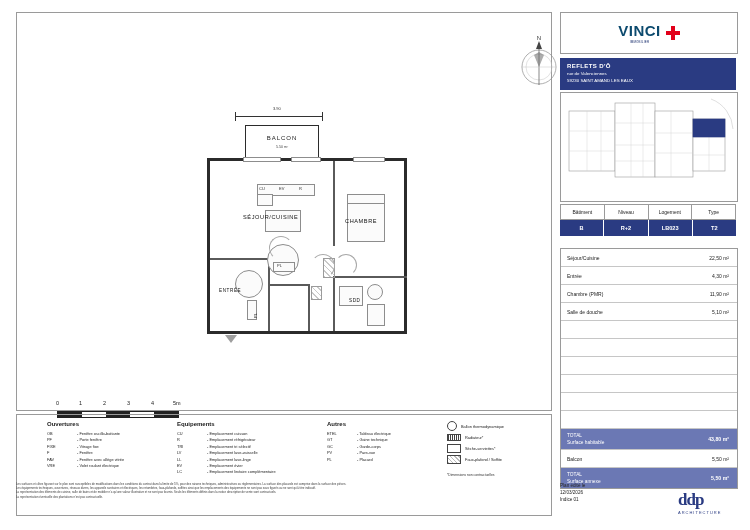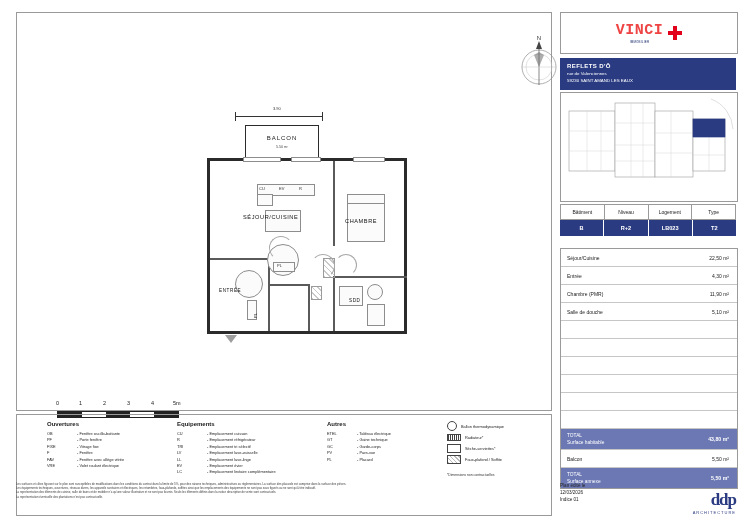--- a/index.html
+++ b/index.html
@@ -55,21 +55,21 @@
   .ic-rad{width:12px;height:5px;border:1px solid #444;background:repeating-linear-gradient(90deg,#444 0 1px,#fff 1px 2px);flex:0 0 auto;}
   .ic-sech{width:12px;height:7px;border:1px solid #444;background:#fff;flex:0 0 auto;}
   .ic-fp{width:12px;height:7px;border:1px solid #444;background:repeating-linear-gradient(45deg,#bbb 0 1px,#fff 1px 3px);flex:0 0 auto;}
   .note-star{position:absolute;left:430px;top:58px;font-size:3.4px;color:#333;}
 
   .fineprint{position:absolute;left:16px;top:482px;width:534px;font-size:2.9px;line-height:4.2px;color:#3a3a3a;}
 
   
   .right{position:absolute;left:560px;top:12px;width:176px;height:506px;}
   .logo-box{position:absolute;left:0;top:0;width:176px;height:40px;border:1px solid #9a9a9a;background:#fff;display:flex;align-items:center;justify-content:center;gap:5px;}
-  .vinci-txt{font-family:Liberation Mono, monospace;font-weight:bold;font-size:15px;letter-spacing:.5px;color:#ef4444;}
+  .vinci-txt{font-family:Liberation Sans, sans-serif;font-weight:bold;font-size:15px;letter-spacing:.5px;color:#0c4a6e;}
   .vinci-sub{font-size:3px;color:#1a2f6e;letter-spacing:.2px;display:block;margin-top:1px;text-align:center;}
   .vinci-plus{width:14px;height:14px;position:relative;}
   .vinci-plus:before,.vinci-plus:after{content:"";position:absolute;background:#e2001a;}
   .vinci-plus:before{left:5px;top:0;width:4px;height:14px;}
   .vinci-plus:after{left:0;top:5px;width:14px;height:4px;}
 
   .proj-box{position:absolute;left:0;top:46px;width:176px;height:32px;background:#2a3b82;color:#fff;padding:5px 7px;box-sizing:border-box;}
   .proj-name{font-size:6px;font-weight:bold;letter-spacing:.4px;}
   .proj-addr{font-size:4.4px;line-height:6.6px;margin-top:2px;}
 
@@ -87,21 +87,21 @@
   .srow{display:flex;height:17px;border-bottom:1px solid #c6c6c6;align-items:center;font-size:5px;color:#222;}
   .srow .nm{flex:1;padding-left:6px;}
   .srow .vl{width:54px;text-align:right;padding-right:8px;}
   .srow.blank{height:17px;}
   .srow.total{background:#6b78b4;color:#fff;font-size:4.8px;height:20px;}
   .srow.total .nm{line-height:7px;}
   .srow.total .vl{font-weight:bold;font-size:5.2px;}
   .srow.lastline{border-bottom:1px solid #9a9a9a;}
 
   .date-box{position:absolute;left:0;top:470px;width:100px;font-size:4.6px;line-height:7px;color:#222;}
-  .ddp{position:absolute;left:118px;top:478px;width:58px;text-align:right;}
+  .ddp{position:absolute;left:118px;top:478px;width:58px;text-align:left;}
   .ddp .mark{font-family:"Liberation Serif",serif;font-size:17px;font-weight:bold;color:#2a3b82;letter-spacing:-1px;}
   .ddp .mark2{font-size:4px;color:#2a3b82;letter-spacing:1px;}
 </style>
 </head>
 <body>
 
 <div class="sheet">
 
   <div class="plan-frame">
 

